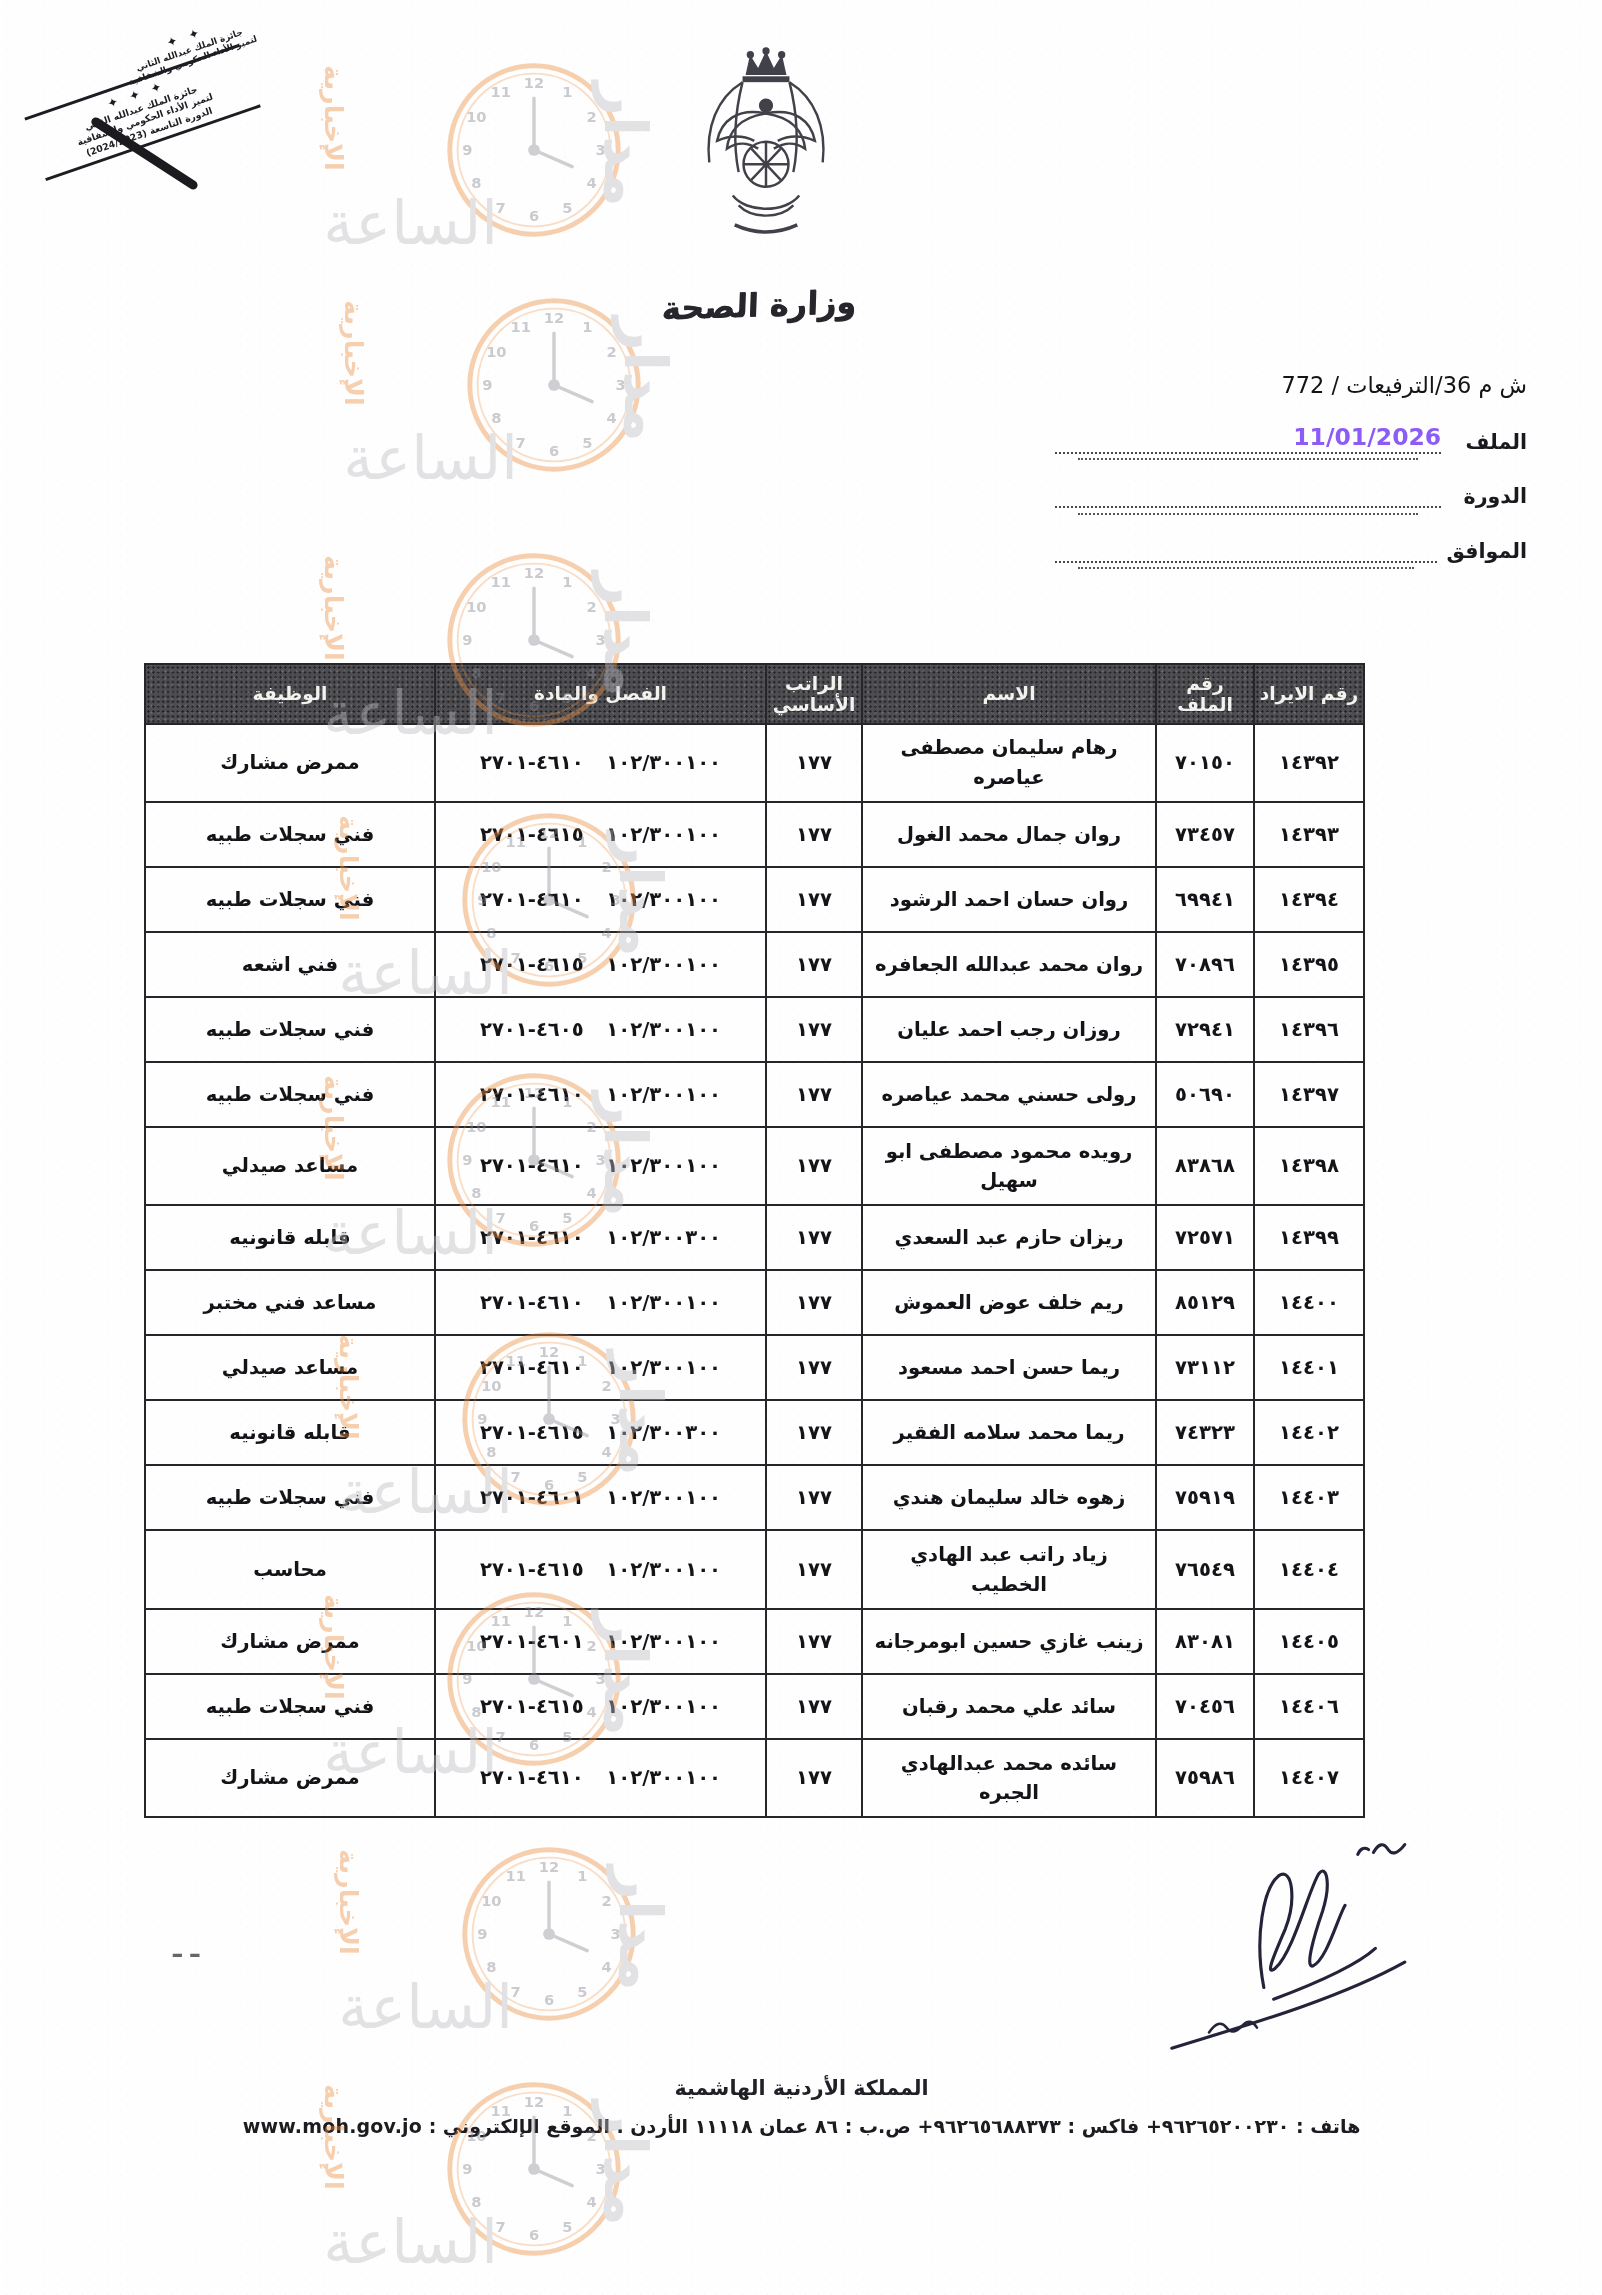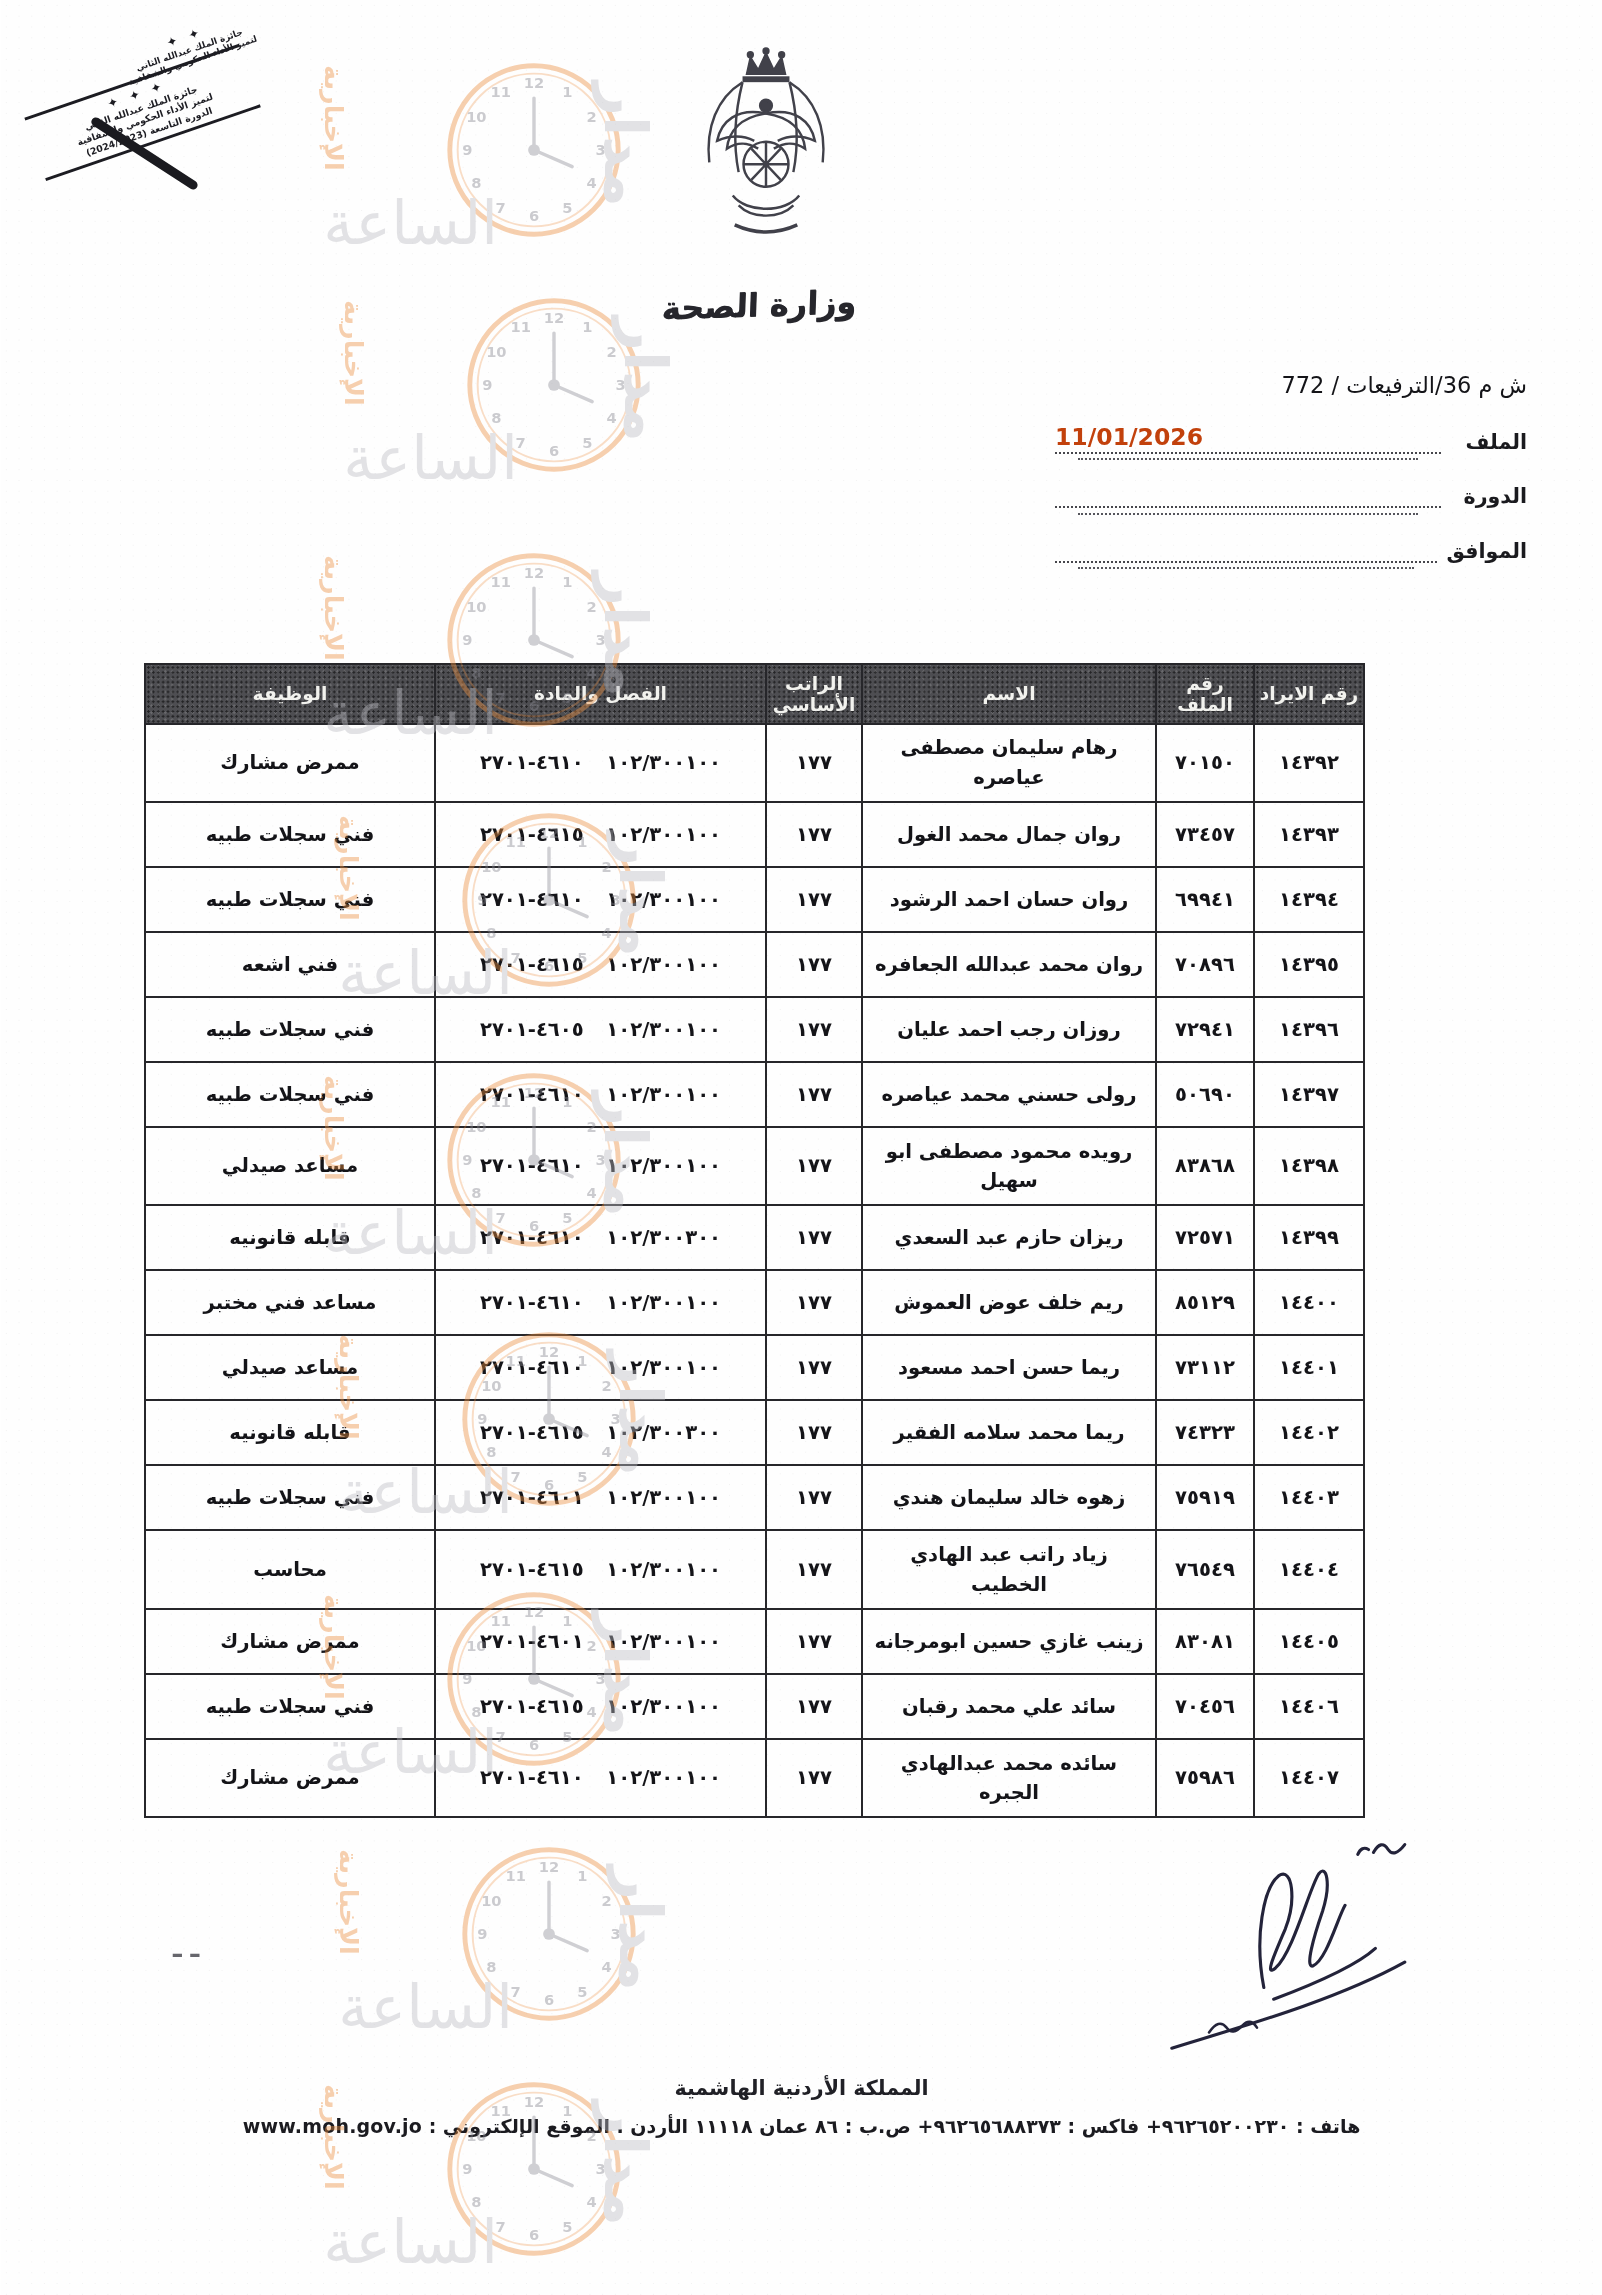--- a/index.html
+++ b/index.html
@@ -52,21 +52,21 @@
   .ministry-title { position:absolute; left:617px; top:286px; width:284px; text-align:center;
                     font-size:32px; font-weight:bold; transform:rotate(-2deg) skewX(-4deg);
                     text-shadow:0.6px 0.6px 0 #2b2b30; color:#26262c; }
 
   
   .ref-block { position:absolute; top:372px; right:76px; width:472px; }
   .ref-line { font-size:22.5px; font-weight:normal; letter-spacing:0.4px; text-align:right; color:#141418; }
   .field-row { display:flex; align-items:flex-end; gap:9.8px; margin-top:24.5px; }
   .field-label { font-size:20.6px; font-weight:bold; min-width:76px; text-align:right; color:#1a1a1e; }
   .field-dots { flex:1; border-bottom:2.5px dotted #46464c; min-height:30px; position:relative;
-                text-align:left; font-size:23.5px; font-weight:bold; color:#c2410c; padding-bottom:1px; }
+                text-align:right; font-size:23.5px; font-weight:bold; color:#8b5cf6; padding-bottom:1px; }
   .field-dots::after { content:""; position:absolute; left:6%; right:6%; bottom:-8.8px;
                        border-bottom:2px dotted #55555c; }
 
   
   .table-wrap { position:absolute; top:663px; right:238px; }
   table.doc-table { border-collapse:collapse; width:1219px; table-layout:fixed; }
   .doc-table th, .doc-table td { border:2px solid #26262a; }
   .doc-table thead th {
     color:#f2f2ee; font-size:18.6px; font-weight:bold; padding:7.8px 3.9px; text-align:center;
     background-color:#4e4e52;

